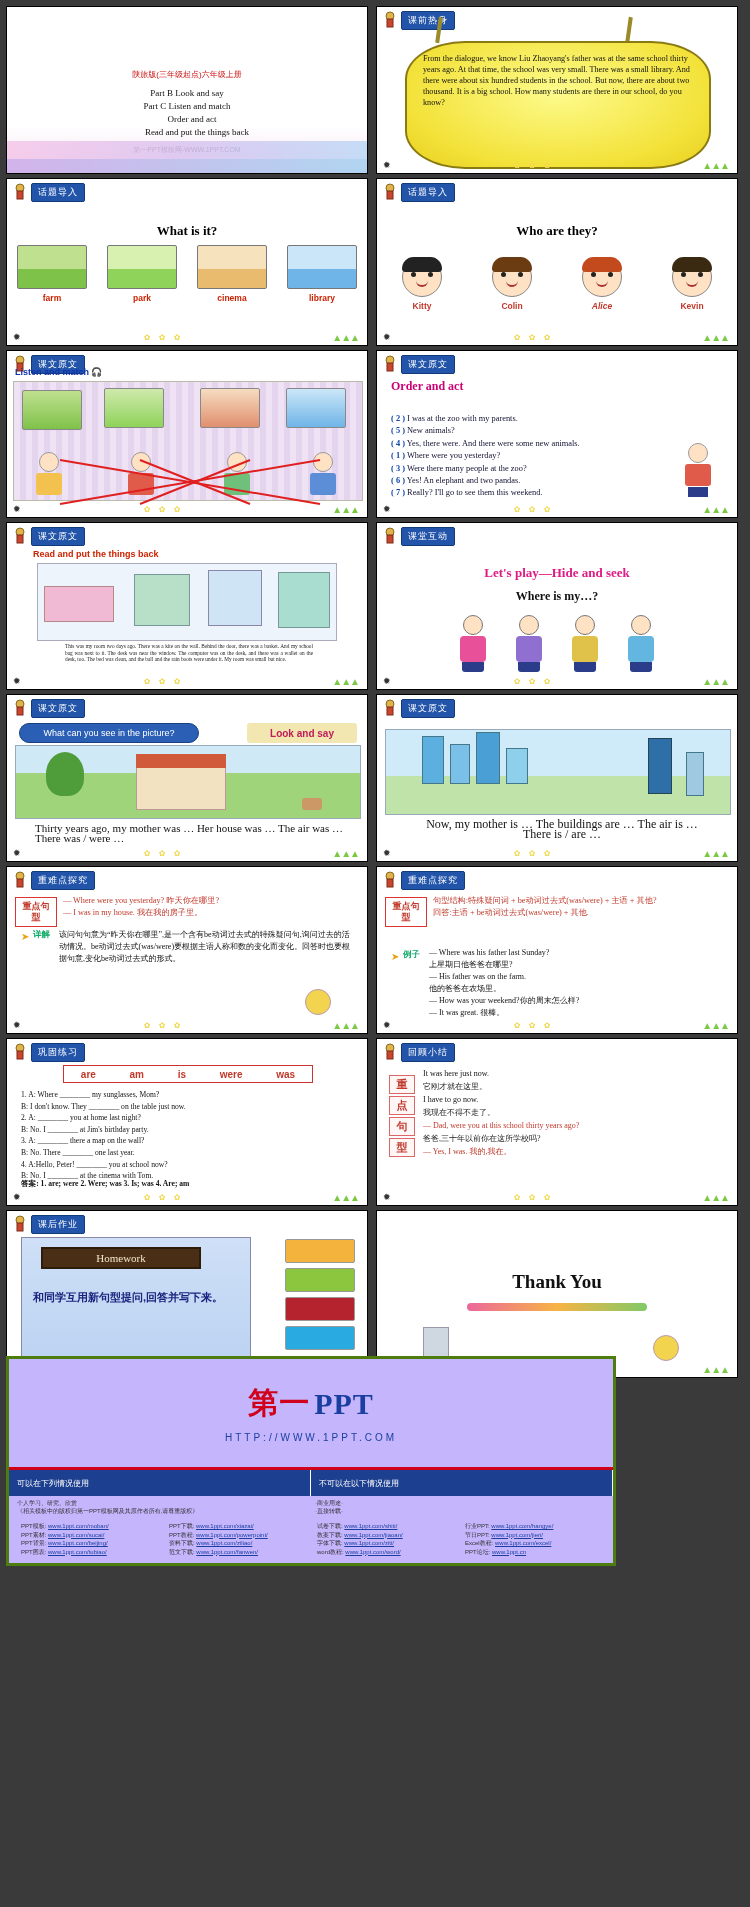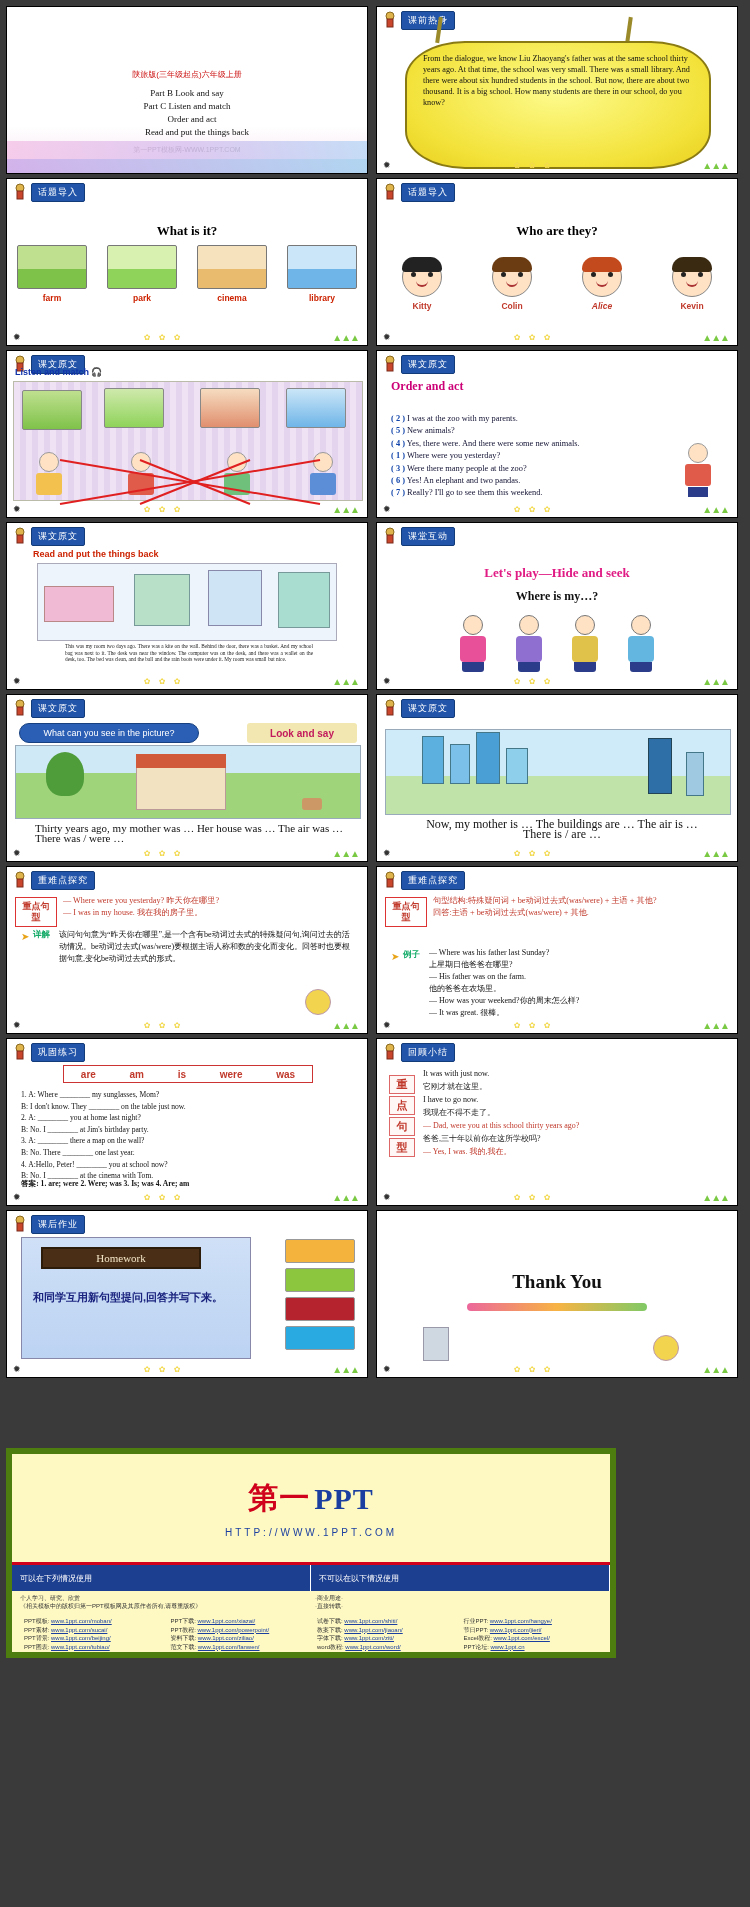--- a/index.html
+++ b/index.html
@@ -290,22 +290,22 @@
   
   .s16 .ty {
     position:absolute; width:100%; top:60px; text-align:center;
     font-size:19px; font-weight:bold; color:#111; font-family:"Liberation Serif", serif;
   }
   .s16 .wave { position:absolute; left:90px; top:92px; width:180px; height:8px;
     background:linear-gradient(90deg,#e84c8a,#f6a623,#6ac04b); border-radius:4px; opacity:.85;}
 
   
   .banner-area {
-    position:absolute; left:6px; top:1448px; width:610px; height:210px;
-    background:#fef9c3; border:6px solid #4d7c0f;
+    position:absolute; left:6px; top:1356px; width:610px; height:210px;
+    background:#c4b5fd; border:3px solid #4d7c0f;
   }
   .banner-top {
     height:108px; display:flex; align-items:center; justify-content:center; gap:6px;
     flex-direction:column;
   }
   .logo-line { display:flex; align-items:center; justify-content:center; }
   .logo-red {
     color:#d0021b; font-weight:bold; font-size:30px; font-family:"Liberation Serif", serif;
     letter-spacing:1px;
   }
@@ -720,21 +720,21 @@
         </svg>
     </div>
     <div class="tag">回顾小结</div>
     <div class="vbox">
       <span>重</span>
       <span>点</span>
       <span>句</span>
       <span>型</span>
     </div>
     <div class="list">
-      <div class="en">It was with just now.</div>
+      <div class="en">It was here just now.</div>
       <div class="cn">它刚才就在这里。</div>
       <div class="en">I have to go now.</div>
       <div class="cn">我现在不得不走了。</div>
       <div class="en red">— Dad, were you at this school thirty years ago?</div>
       <div class="cn">爸爸,三十年以前你在这所学校吗?</div>
       <div class="en red">— Yes, I was. 我的,我在。</div>
     </div>
     <div class="tiny-flowers">✿ ✿ ✿</div>
     <div class="grass">▲▲▲</div>
     <div class="bug">✹</div>

